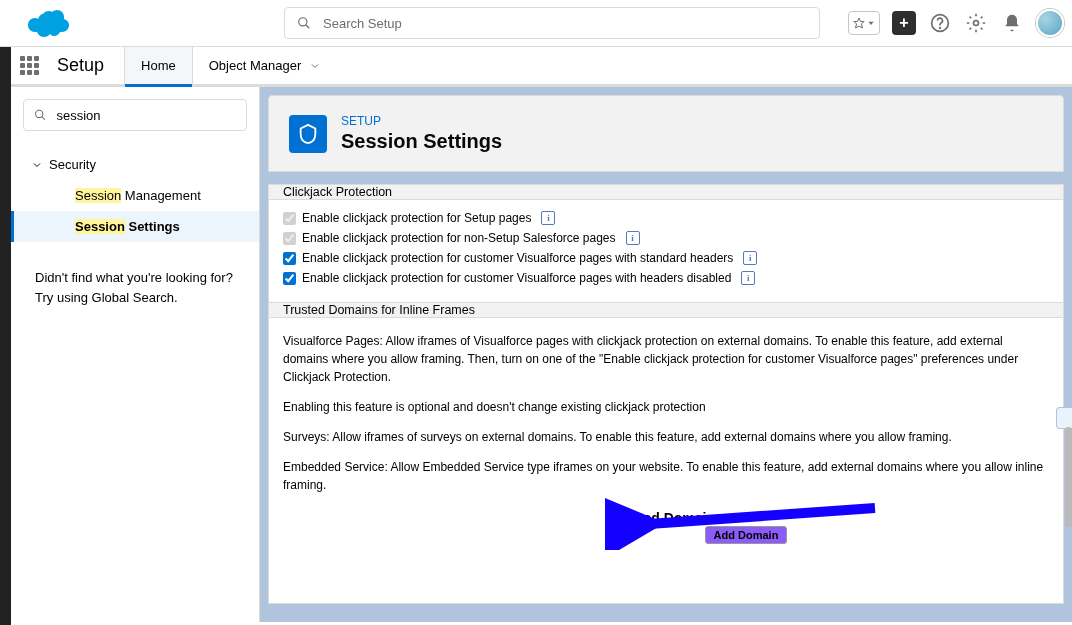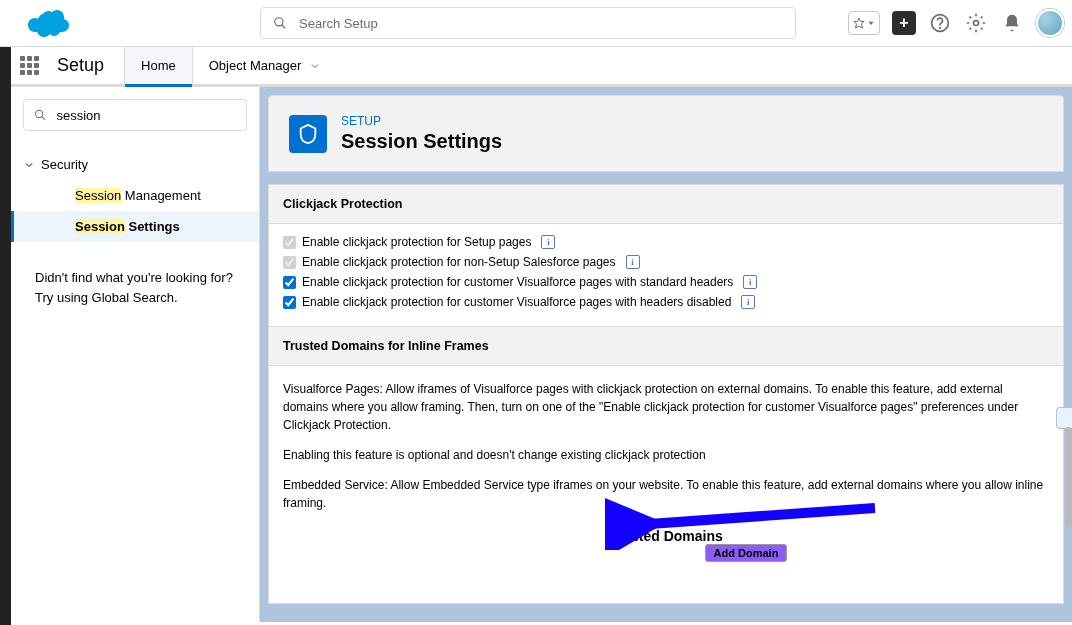--- a/index.html
+++ b/index.html
@@ -2,21 +2,21 @@
 <html><head>
   <meta charset="utf-8">
   <style>
     * { margin: 0; padding: 0; box-sizing: border-box; font-family: -apple-system, BlinkMacSystemFont, "Segoe UI", Arial, sans-serif; }
     body { background: #fff; width: 1072px; height: 625px; overflow: hidden; position: relative; }
     
     
     .topbar { height: 47px; display: flex; align-items: center; padding: 0 8px 0 0; border-bottom: 1px solid #dddbda; background: #fff; position: relative; }
     .sf-logo { width: 50px; height: 32px; margin-left: 22px; display: flex; align-items: center; justify-content: center; }
     .sf-cloud { fill: #00a1e0; }
-    .global-search { position: absolute; left: 260px; width: 536px; height: 32px; border: 1px solid #dddbda; border-radius: 4px; display: flex; align-items: center; padding: 0 12px; color: #706e6b; }
+    .global-search { position: absolute; left: 284px; width: 536px; height: 32px; border: 1px solid #dddbda; border-radius: 4px; display: flex; align-items: center; padding: 0 12px; color: #706e6b; }
     .global-search svg { margin-right: 12px; flex-shrink: 0; }
     .global-search span { font-size: 13px; color: #706e6b; }
     .topbar-right { margin-left: auto; display: flex; align-items: center; gap: 12px; }
     .topbar-icon { width: 24px; height: 24px; display: flex; align-items: center; justify-content: center; color: #706e6b; }
     .fav-box { width: 32px; height: 24px; border: 1px solid #c9c7c5; border-radius: 4px; display: flex; align-items: center; justify-content: center; position: relative; }
     .plus-icon { width: 24px; height: 24px; background: #2e2e2e; border-radius: 4px; display: flex; align-items: center; justify-content: center; color: #fff; font-size: 16px; font-weight: bold; }
     .avatar { width: 28px; height: 28px; border-radius: 50%; background: radial-gradient(circle at 30% 30%, #a8d5e5, #5ba4c4); border: 2px solid #fff; box-shadow: 0 0 0 1px #c9c7c5; }
     
     
     .contextbar { height: 40px; background: #fff; border-bottom: 3px solid #dddbda; display: flex; align-items: stretch; padding: 0 0 0 11px; }
@@ -30,35 +30,35 @@
     .tab-menu { display: flex; align-items: center; padding: 0 8px 0 16px; font-size: 13px; border-left: 1px solid #dddbda; gap: 8px; }
     
     
     .main { display: flex; height: calc(625px - 90px); position: relative; }
     .left-bg { position: absolute; left: 0; top: 47px; width: 11px; bottom: 0; background: #222; z-index: 5; }
     
     
     .sidebar { width: 249px; margin-left: 11px; border-right: 1px solid #dddbda; background: #fff; padding-top: 12px; }
     .quickfind { margin: 0 12px 18px; height: 32px; border: 1px solid #dddbda; border-radius: 4px; display: flex; align-items: center; padding: 0 10px; gap: 10px; }
     .quickfind input { border: none; outline: none; font-size: 13px; width: 100%; }
-    .tree-item { padding: 8px 12px 8px 12px; font-size: 13px; display: flex; align-items: center; gap: 6px; cursor: pointer; }
+    .tree-item { padding: 8px 12px 8px 20px; font-size: 13px; display: flex; align-items: center; gap: 6px; cursor: pointer; }
     .tree-sub { padding: 8px 12px 8px 64px; font-size: 13px; cursor: pointer; }
     .tree-sub.selected { background: #ecf4fc; border-left: 3px solid #0070d2; padding-left: 61px; font-weight: 600; }
     .hl { background: #fff59d; }
     .nofind { padding: 16px 24px; font-size: 13px; line-height: 1.5; margin-top: 10px; }
     
     
     .content { flex: 1; background: #b0c4de; padding: 0; overflow: hidden; position: relative; }
     .page-header { background: #f3f2f2; margin: 8px 8px 0; border: 1px solid #dddbda; border-radius: 4px 4px 0 0; padding: 18px 20px; display: flex; align-items: center; gap: 14px; }
     .header-icon { width: 38px; height: 38px; background: #0070d2; border-radius: 4px; display: flex; align-items: center; justify-content: center; }
     .header-text .eyebrow { font-size: 12px; color: #0070d2; text-transform: uppercase; font-weight: 500; }
     .header-text h1 { font-size: 20px; font-weight: 700; color: #080707; margin-top: 2px; }
     
     .panel { background: #fff; margin: 12px 8px 0; border: 1px solid #dddbda; font-size: 12px; overflow-y: auto; height: 420px; }
-    .section-hd { background: #f3f2f2; border-top: 1px solid #dddbda; border-bottom: 1px solid #dddbda; padding: 12px 14px; font-weight: 700; font-size: 12.5px; }
+    .section-hd { background: #f3f2f2; border-top: 1px solid #dddbda; border-bottom: 1px solid #dddbda; padding: 0 14px; font-weight: 400; font-size: 12.5px; }
     .section-hd:first-child { border-top: none; }
     .section-body { padding: 8px 14px 14px; }
     .cb-row { display: flex; align-items: center; gap: 6px; padding: 3px 0; font-size: 12px; }
     .cb-row input[type="checkbox"] { width: 13px; height: 13px; accent-color: #0070d2; }
     .info-i { display: inline-flex; width: 14px; height: 14px; border: 1px solid #5679c0; border-radius: 2px; align-items: center; justify-content: center; font-size: 9px; font-weight: bold; color: #5679c0; font-family: Georgia, serif; margin-left: 4px; }
     .para { font-size: 12px; line-height: 1.5; padding: 6px 0; }
     .para b { font-weight: 400; }
     .trusted-hdr { display: flex; align-items: center; padding: 10px 0 6px; flex-direction: column; }
     .trusted-hdr h3 { font-size: 14px; font-weight: 700; }
     .add-btn { margin-left: 160px; background: #8b5cf6; border: 1px solid #999; border-radius: 3px; padding: 2px 8px; font-size: 11px; font-weight: 700; cursor: pointer; }
@@ -206,20 +206,21 @@
           <input type="checkbox" checked="" style="">
           <span>Enable clickjack protection for customer Visualforce pages with headers disabled</span>
           <span class="info-i">i</span>
         </div>
       </div>
 
       <div class="section-hd">Trusted Domains for Inline Frames</div>
       <div class="section-body">
         <div class="para"><b>Visualforce Pages:</b><span> Allow iframes of Visualforce pages with clickjack protection on external domains. To enable this feature, add external domains where you allow framing. Then, turn on one of the "Enable clickjack protection for customer Visualforce pages" preferences under Clickjack Protection.</span></div>
         <div class="para">Enabling this feature is optional and doesn't change existing clickjack protection</div>
+        <div class="para"><b>Surveys:</b><span> Allow iframes of surveys on external domains. To enable this feature, add external domains where you allow framing.</span></div>
         <div class="para"><b>Embedded Service:</b><span> Allow Embedded Service type iframes on your website. To enable this feature, add external domains where you allow inline framing.</span></div>
         <div class="trusted-hdr">
           <h3>Trusted Domains</h3>
           <button class="add-btn">Add Domain</button>
         </div>
       </div>
 
     </div>
 
     <div class="side-tab"></div>

